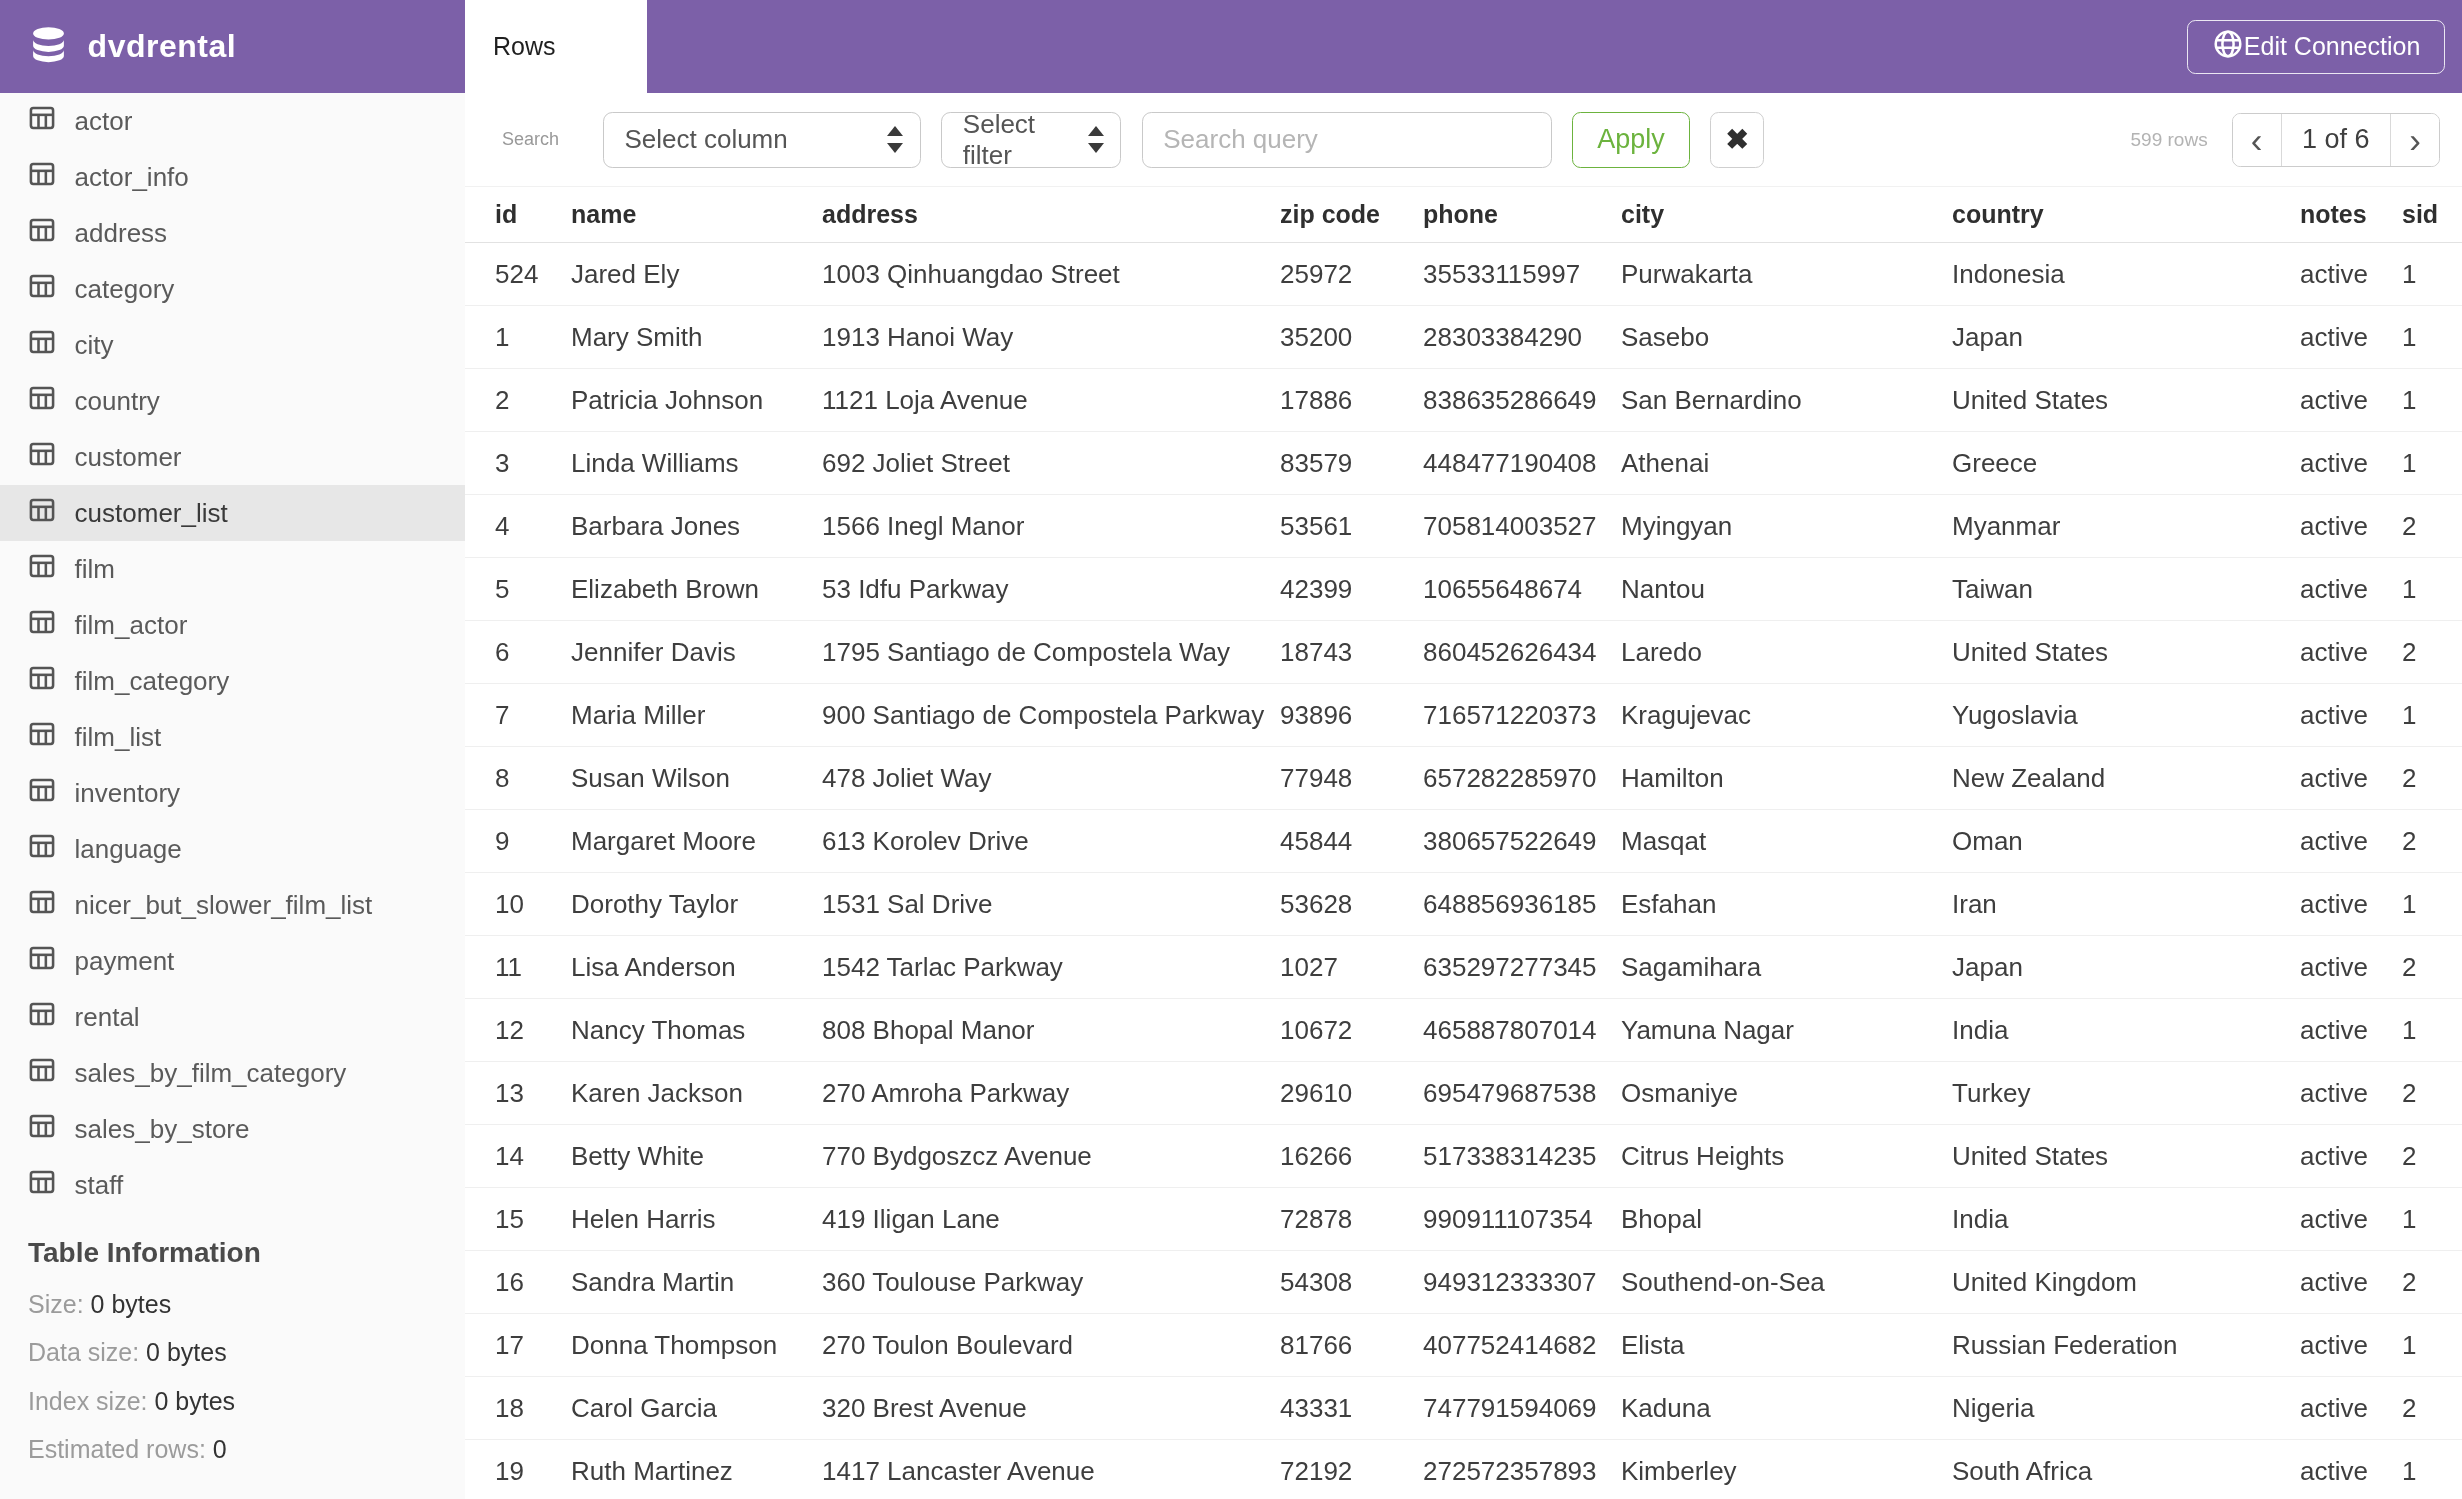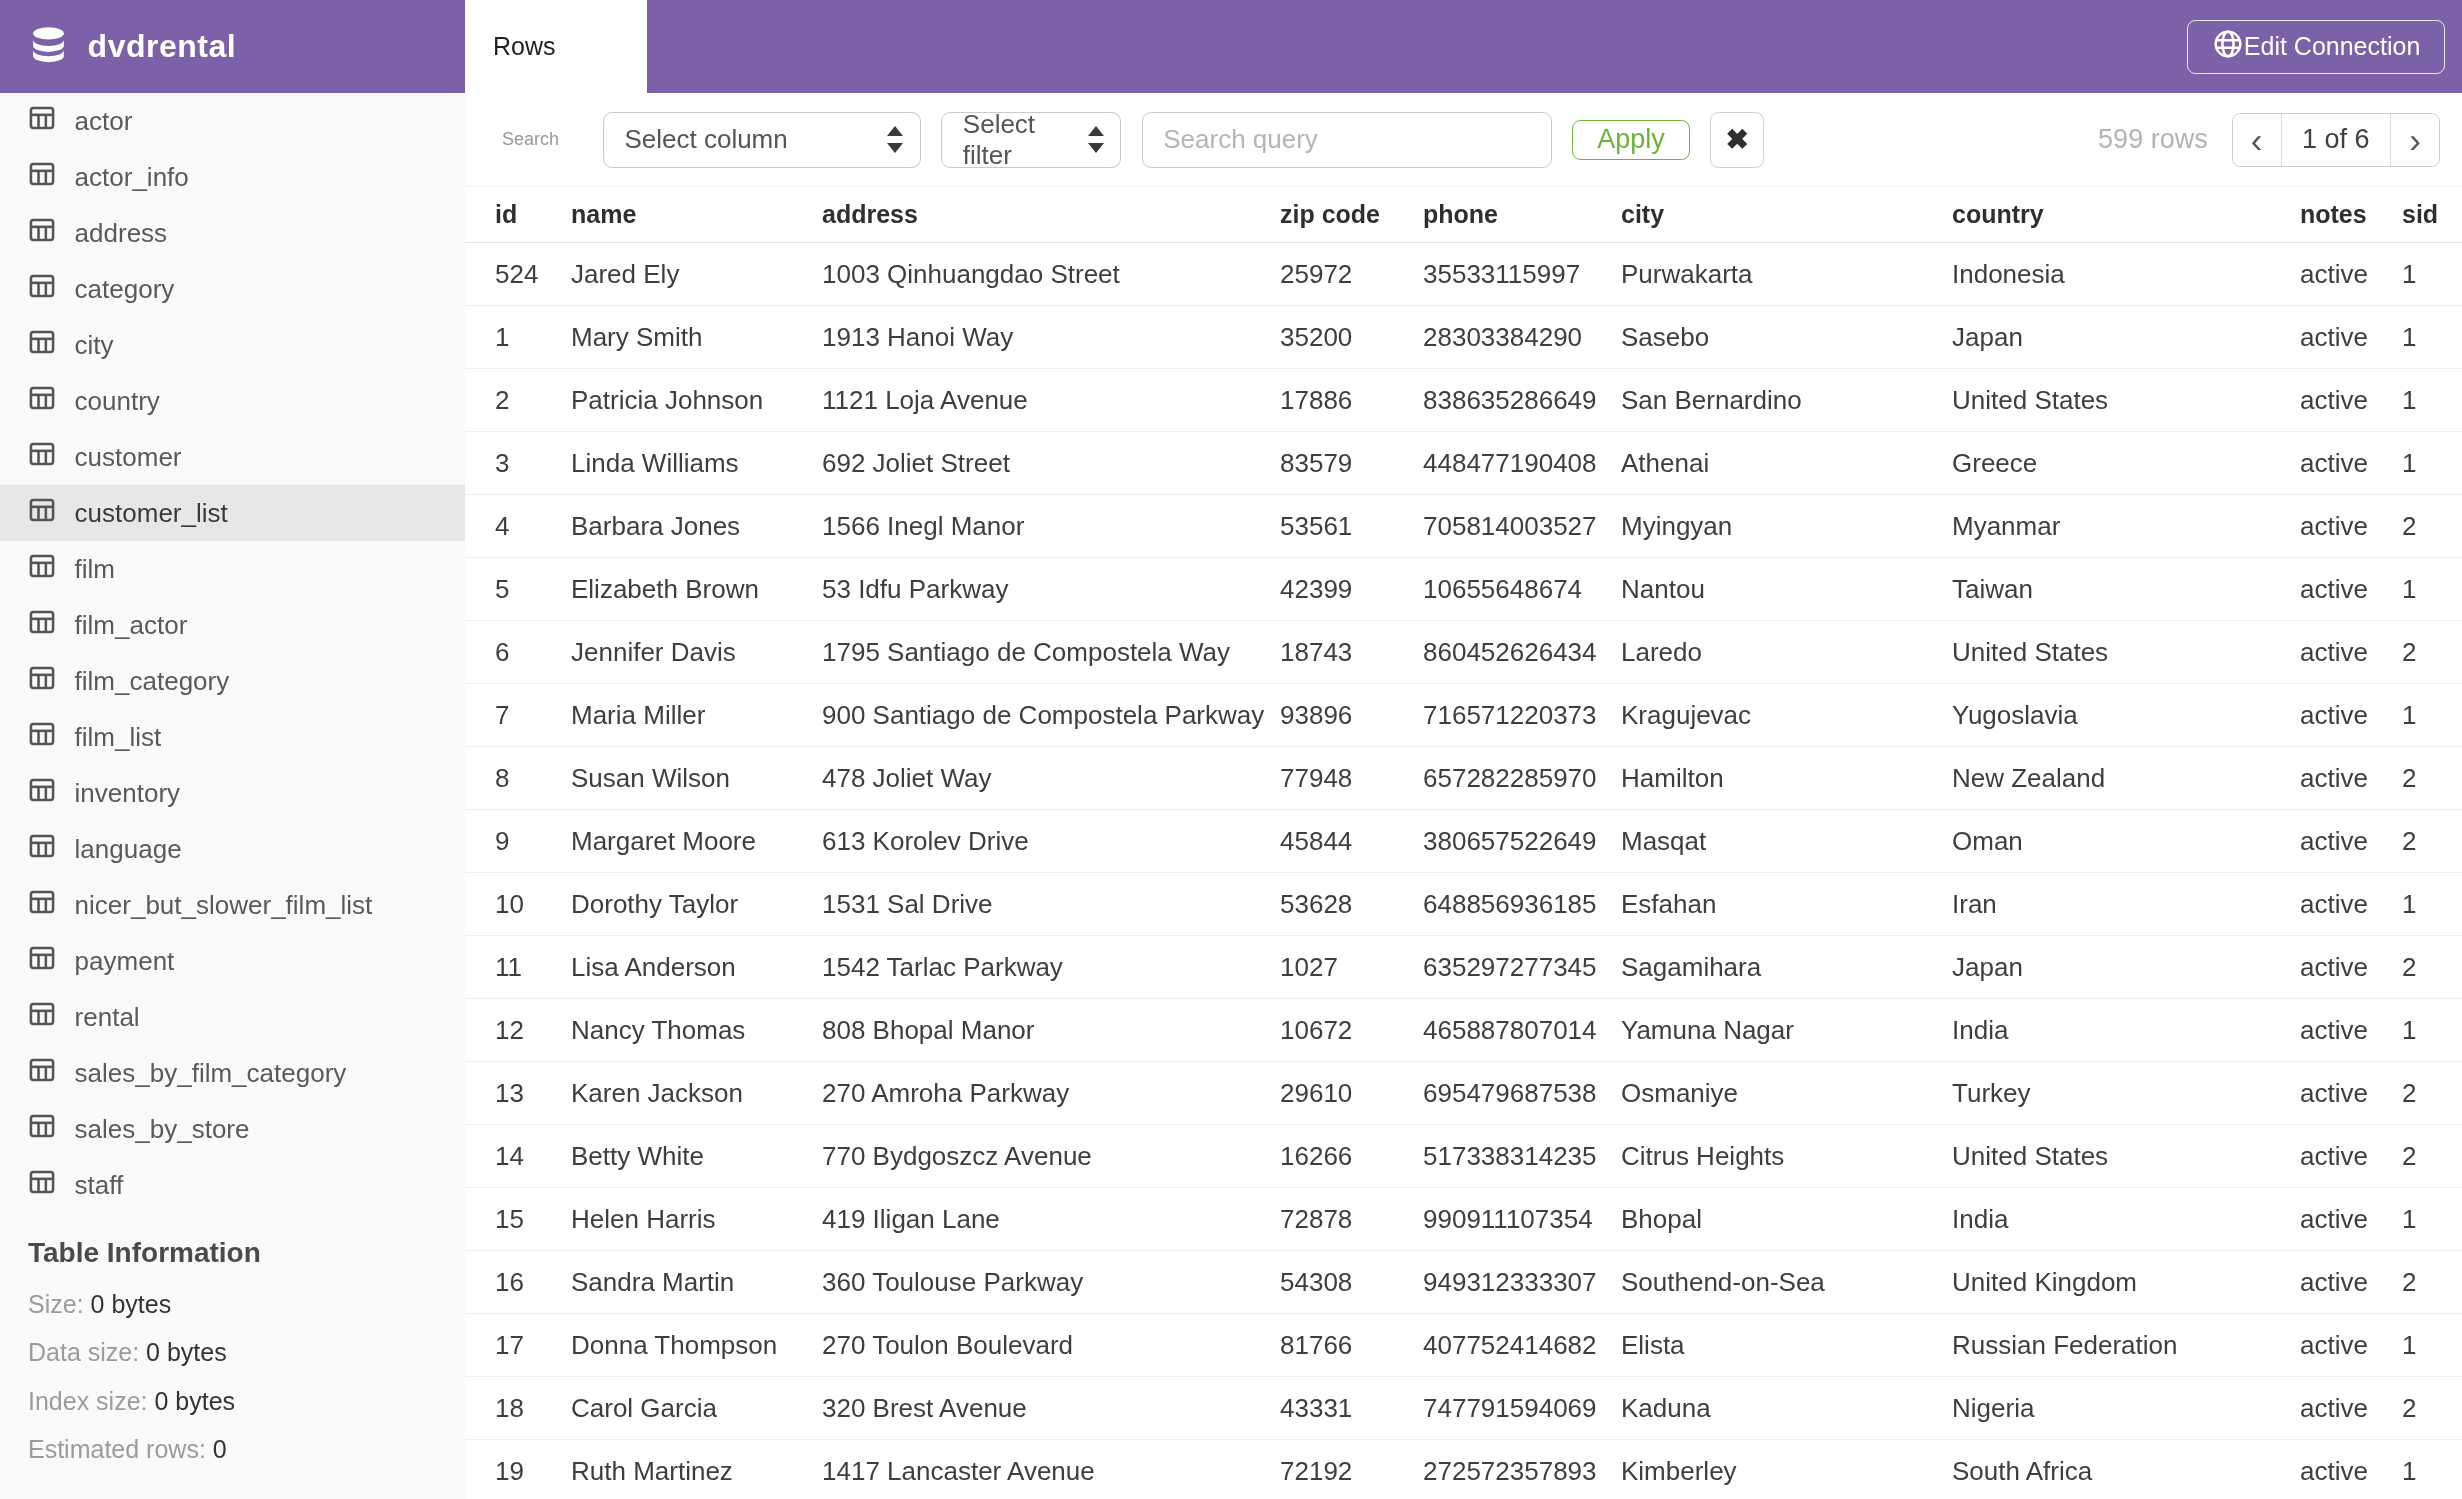--- a/index.html
+++ b/index.html
@@ -41,26 +41,26 @@
     font-size:26px; color:#555; margin-right:20.4px; cursor:pointer; }
   .select.column { width:318px;margin-left:20px; }
   .select.filter { width:180px; }
   .spinner { display:flex; flex-direction:column; align-items:center; gap:6.5px; }
   .tri-up { width:0; height:0; border-left:8.4px solid transparent; border-right:8.4px solid transparent; border-bottom:10.2px solid #3a3a3a; }
   .tri-down { width:0; height:0; border-left:8.4px solid transparent; border-right:8.4px solid transparent; border-top:10.2px solid #3a3a3a; }
   .search-input { width:410px; height:56px; border:1.9px solid #c9c9c9; border-radius:9.3px;
     font-size:26px; color:#444; padding:0 20.4px; outline:none; margin-right:20.4px;
     font-family:"Liberation Sans","DejaVu Sans",sans-serif; }
   .search-input::placeholder { color:#b5b5b5; }
-  .apply-btn { height:40px; border:1.9px solid #6cb33e; border-radius:8.4px; background:#fff;
+  .apply-btn { height:56px; border:1.9px solid #6cb33e; border-radius:8.4px; background:#fff;
     color:#6cb33e; font-size:27px; padding:0 24px; margin-right:20.4px; cursor:pointer; }
   .clear-btn { height:56px; width:54px; border:1.9px solid #cfcfcf; border-radius:8.4px; background:#fff;
     color:#2f2f2f; font-size:28px; font-weight:bold; cursor:pointer; display:flex; align-items:center; justify-content:center; }
   .toolbar-spacer { flex:1; }
-  .row-count { color:#b3b3b3; font-size:27px; margin-right:24px; white-space:nowrap; }
+  .row-count { color:#b3b3b3; font-size:19px; margin-right:24px; white-space:nowrap; }
   .pager { display:flex; align-items:stretch; height:54px; border:1.9px solid #ccc; border-radius:8.4px; overflow:hidden; background:#fff; }
   .pager-btn { width:48px; display:flex; align-items:center; justify-content:center; font-size:35px; color:#555; cursor:pointer; background:#fff; border:none; }
   .pager-label { padding:0 20.4px; display:flex; align-items:center; justify-content:center;
     font-size:27px; color:#3f3f3f; border-left:1.9px solid #d9d9d9; border-right:1.9px solid #d9d9d9; white-space:nowrap; }
 
   
   .grid-wrap { flex:1; overflow:hidden; }
   table.grid { width:100%; border-collapse:collapse; table-layout:fixed; }
   .grid th { text-align:left; font-size:25px; font-weight:bold; color:#2f2f2f; height:56px;
     border-top:1.9px solid #f1f1f1; border-bottom:1.9px solid #e2e2e2; white-space:nowrap; overflow:hidden; }

